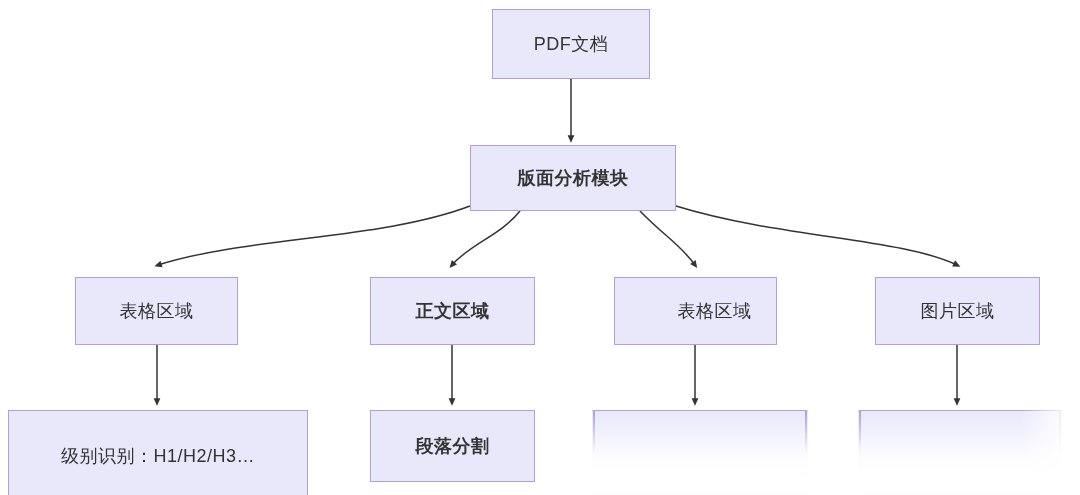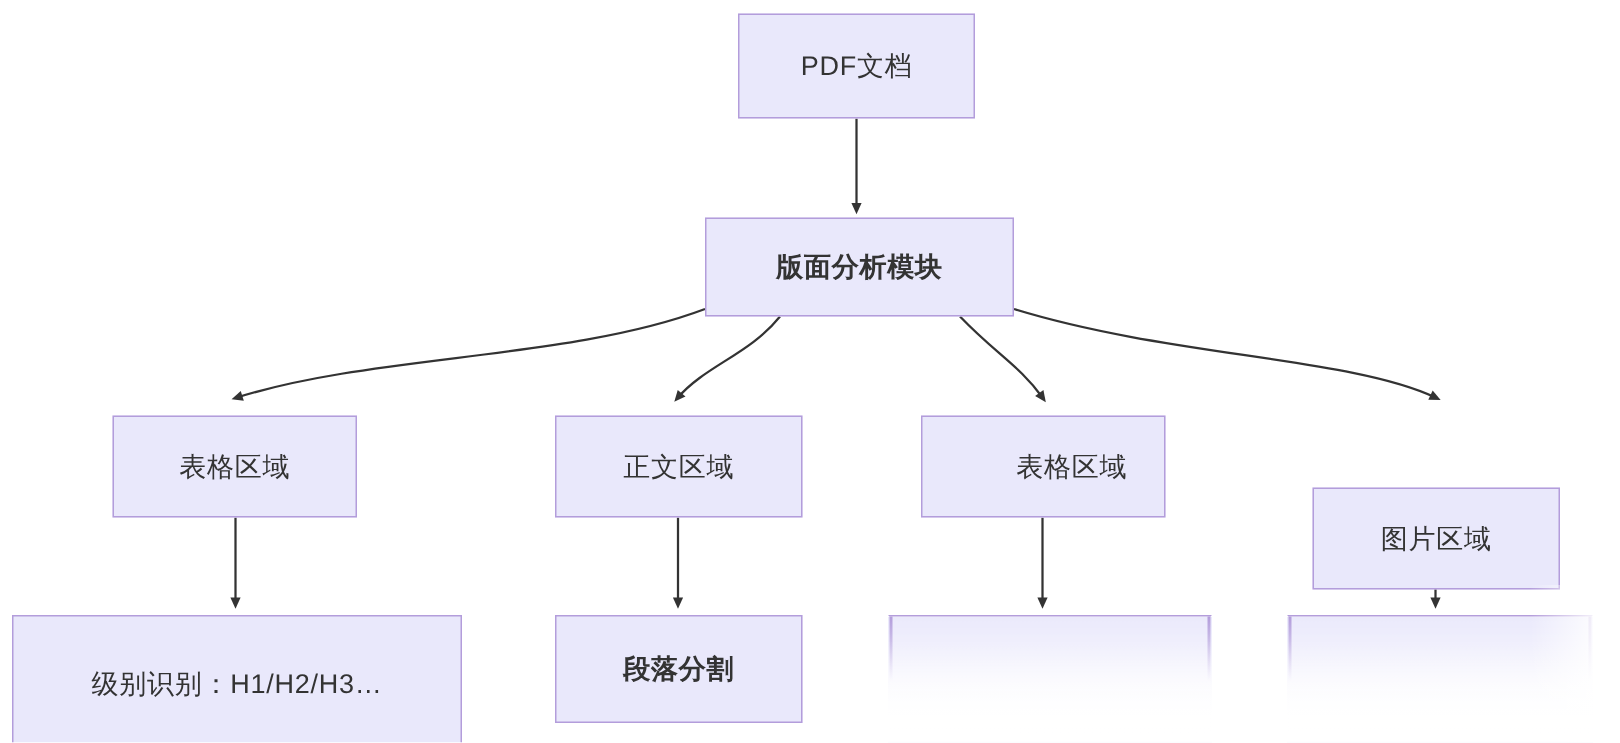--- a/index.html
+++ b/index.html
@@ -115,27 +115,27 @@
   <div id="node-layer">
       <div class="node" style="left: 492px; top: 9px; width: 158px; height: 70px;">
         <span>PDF文档</span>
       </div>
       <div class="node" style="left: 470px; top: 145px; width: 206px; height: 66px; font-weight: bold;">
         <span>版面分析模块</span>
       </div>
       <div class="node" style="left: 75px; top: 277px; width: 163px; height: 68px;">
         <span>表格区域</span>
       </div>
-      <div class="node" style="left: 370px; top: 277px; width: 165px; height: 68px;">
+      <div class="node" style="left: 370px; top: 277px; width: 165px; height: 68px; font-weight: bold;">
         <span>正文区域</span>
       </div>
       <div class="node" style="left: 614px; top: 277px; width: 163px; height: 68px; padding-left: 38px;">
         <span>表格区域</span>
       </div>
-      <div class="node" style="left: 875px; top: 277px; width: 165px; height: 68px; margin-top: 48px;">
+      <div class="node" style="left: 875px; top: 277px; width: 165px; height: 68px;">
         <span>图片区域</span>
       </div>
       <div class="node" style="left: 8px; top: 410px; width: 300px; height: 92px;">
         <span>级别识别：H1/H2/H3…</span>
       </div>
       <div class="node" style="left: 370px; top: 410px; width: 165px; height: 72px; font-weight: bold;">
         <span>段落分割</span>
       </div>
       <div class="node faded" style="left: 592px; top: 410px; width: 216px; height: 85px;">
         <span></span>

